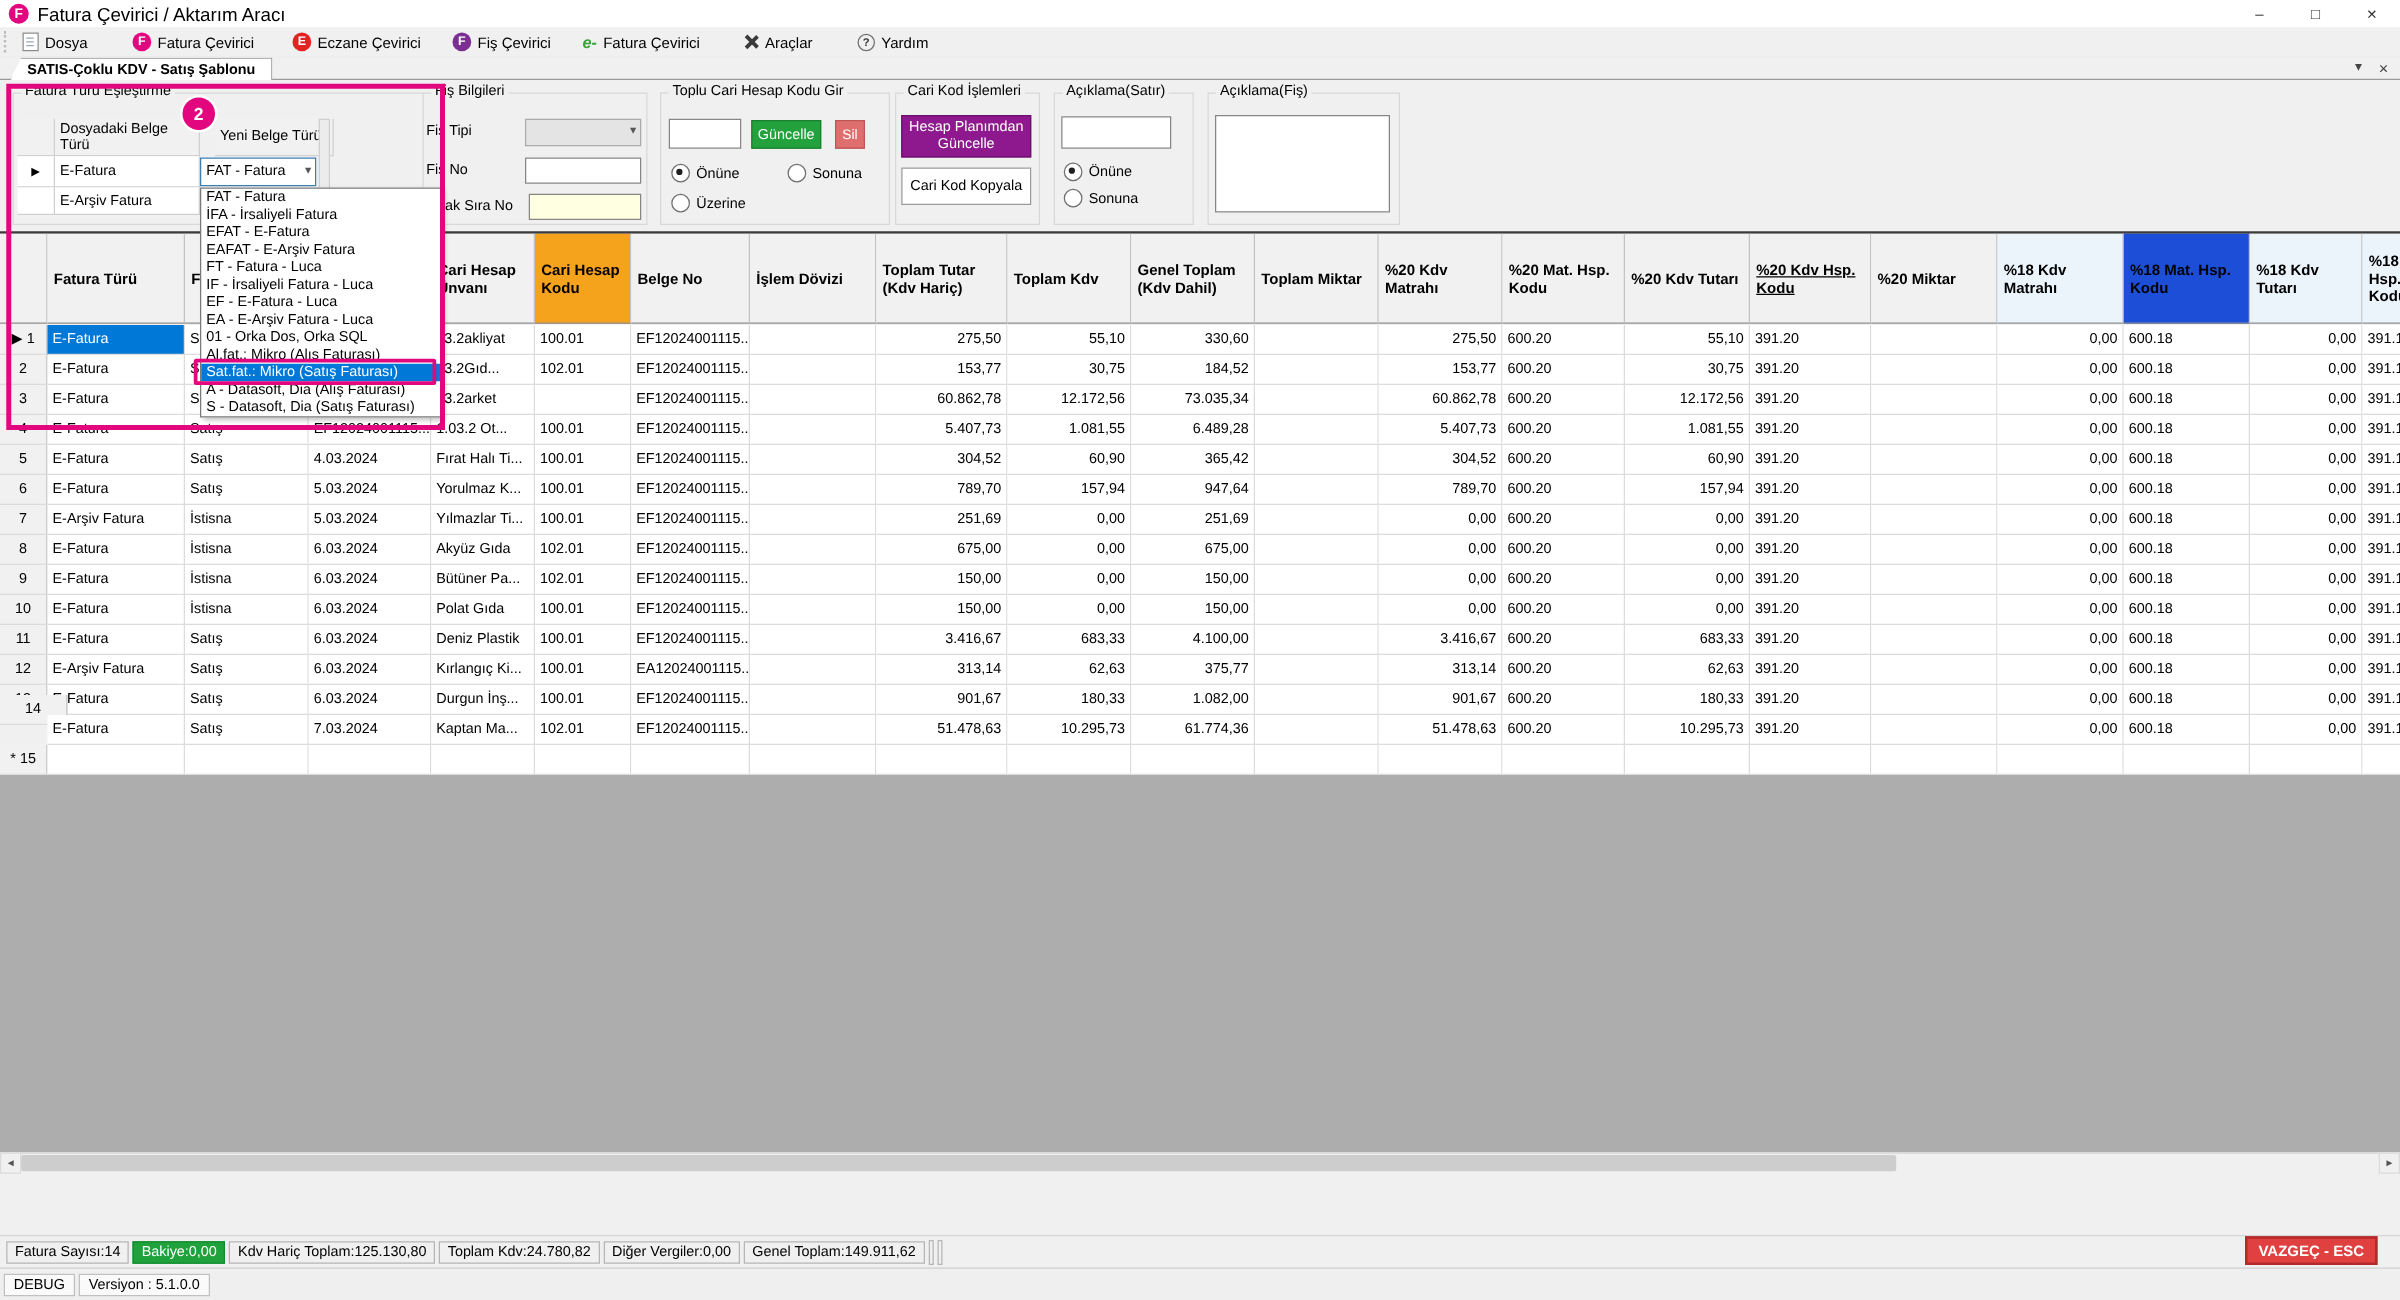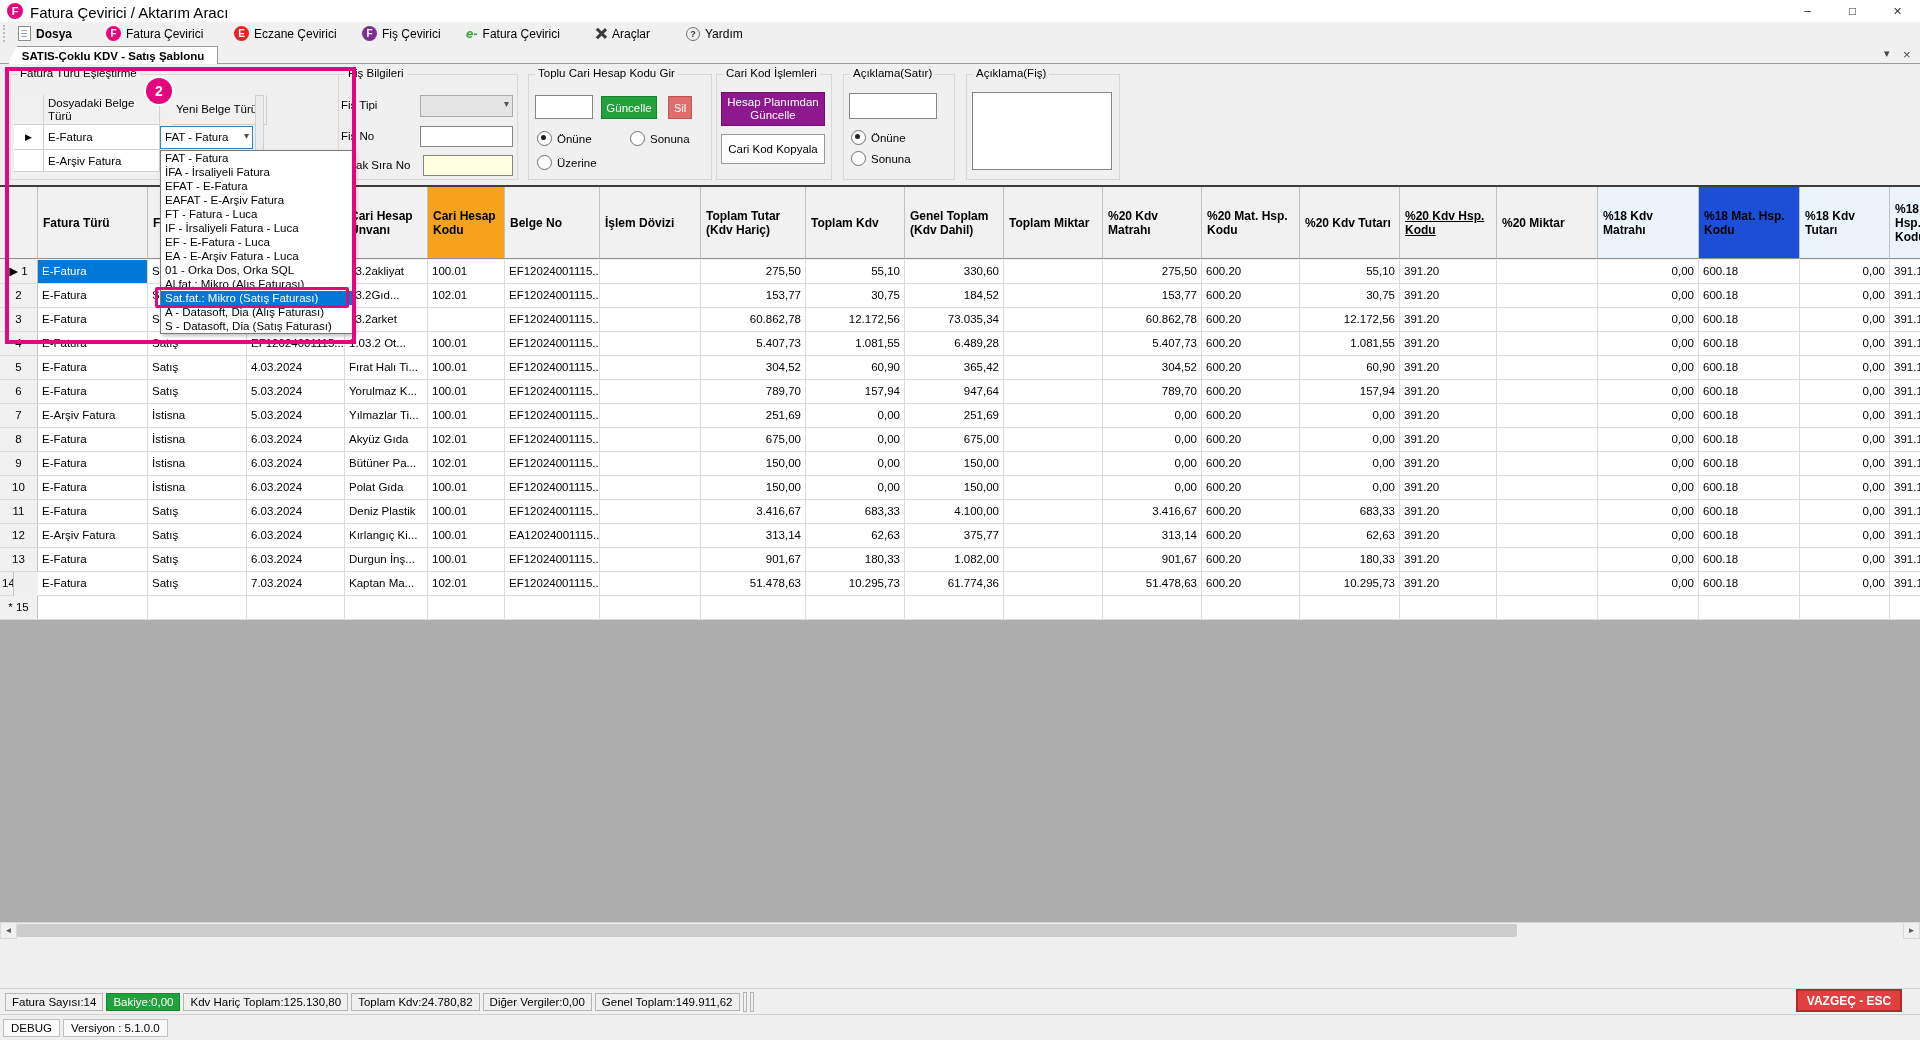--- a/index.html
+++ b/index.html
@@ -96,21 +96,21 @@
   <div class="abs" id="titlebar">
     <div class="abs" id="app-icon" style="background:#E2077E;">F</div>
     <div class="abs" id="title-text">Fatura Çevirici / Aktarım Aracı</div>
     <div class="abs win-btn" style="left:1785px;">–</div>
     <div class="abs win-btn" style="left:1830px;">□</div>
     <div class="abs win-btn" style="left:1875px;font-size:14px;">×</div>
   </div>
 
   <div class="abs" id="menubar">
     <div class="abs" id="menu-grip"></div>
-  <div class="abs menu-item" style="left: 14px; font-weight: bold;">
+  <div class="abs menu-item" style="left: 14px;">
         <div class="file-glyph"></div>
         <div>Dosya</div>
       </div>
       <div class="abs menu-item" style="left: 102px;">
         <div class="circle-icon" style="background: rgb(226, 7, 126);">F</div>
         <div>Fatura Çevirici</div>
       </div>
       <div class="abs menu-item" style="left: 230px;">
         <div class="circle-icon" style="background: rgb(227, 34, 34);">E</div>
         <div>Eczane Çevirici</div>
@@ -501,21 +501,21 @@
       <div class="abs gd-cell num" style="left: 1004px; width: 99px; top: 548px;"></div>
       <div class="abs gd-cell num" style="left: 1103px; width: 99px; top: 548px;">901,67</div>
       <div class="abs gd-cell" style="left: 1202px; width: 98px; top: 548px;">600.20</div>
       <div class="abs gd-cell num" style="left: 1300px; width: 100px; top: 548px;">180,33</div>
       <div class="abs gd-cell" style="left: 1400px; width: 97px; top: 548px;">391.20</div>
       <div class="abs gd-cell num" style="left: 1497px; width: 101px; top: 548px;"></div>
       <div class="abs gd-cell num" style="left: 1598px; width: 101px; top: 548px;">0,00</div>
       <div class="abs gd-cell" style="left: 1699px; width: 101px; top: 548px;">600.18</div>
       <div class="abs gd-cell num" style="left: 1800px; width: 90px; top: 548px;">0,00</div>
       <div class="abs gd-cell" style="left: 1890px; width: 70px; top: 548px;">391.18</div>
-      <div class="abs gd-cell gd-ind" style="left: 0px; width: 14px; top: 572px;">14</div>
+      <div class="abs gd-cell gd-ind" style="left: 0px; width: 54px; top: 556px;">14</div>
       <div class="abs gd-cell" style="left: 38px; width: 110px; top: 572px;">E-Fatura</div>
       <div class="abs gd-cell" style="left: 148px; width: 99px; top: 572px;">Satış</div>
       <div class="abs gd-cell" style="left: 247px; width: 98px; top: 572px;">7.03.2024</div>
       <div class="abs gd-cell" style="left: 345px; width: 83px; top: 572px;">Kaptan Ma...</div>
       <div class="abs gd-cell" style="left: 428px; width: 77px; top: 572px;">102.01</div>
       <div class="abs gd-cell" style="left: 505px; width: 95px; top: 572px;">EF12024001115...</div>
       <div class="abs gd-cell" style="left: 600px; width: 101px; top: 572px;"></div>
       <div class="abs gd-cell num" style="left: 701px; width: 105px; top: 572px;">51.478,63</div>
       <div class="abs gd-cell num" style="left: 806px; width: 99px; top: 572px;">10.295,73</div>
       <div class="abs gd-cell num" style="left: 905px; width: 99px; top: 572px;">61.774,36</div>

